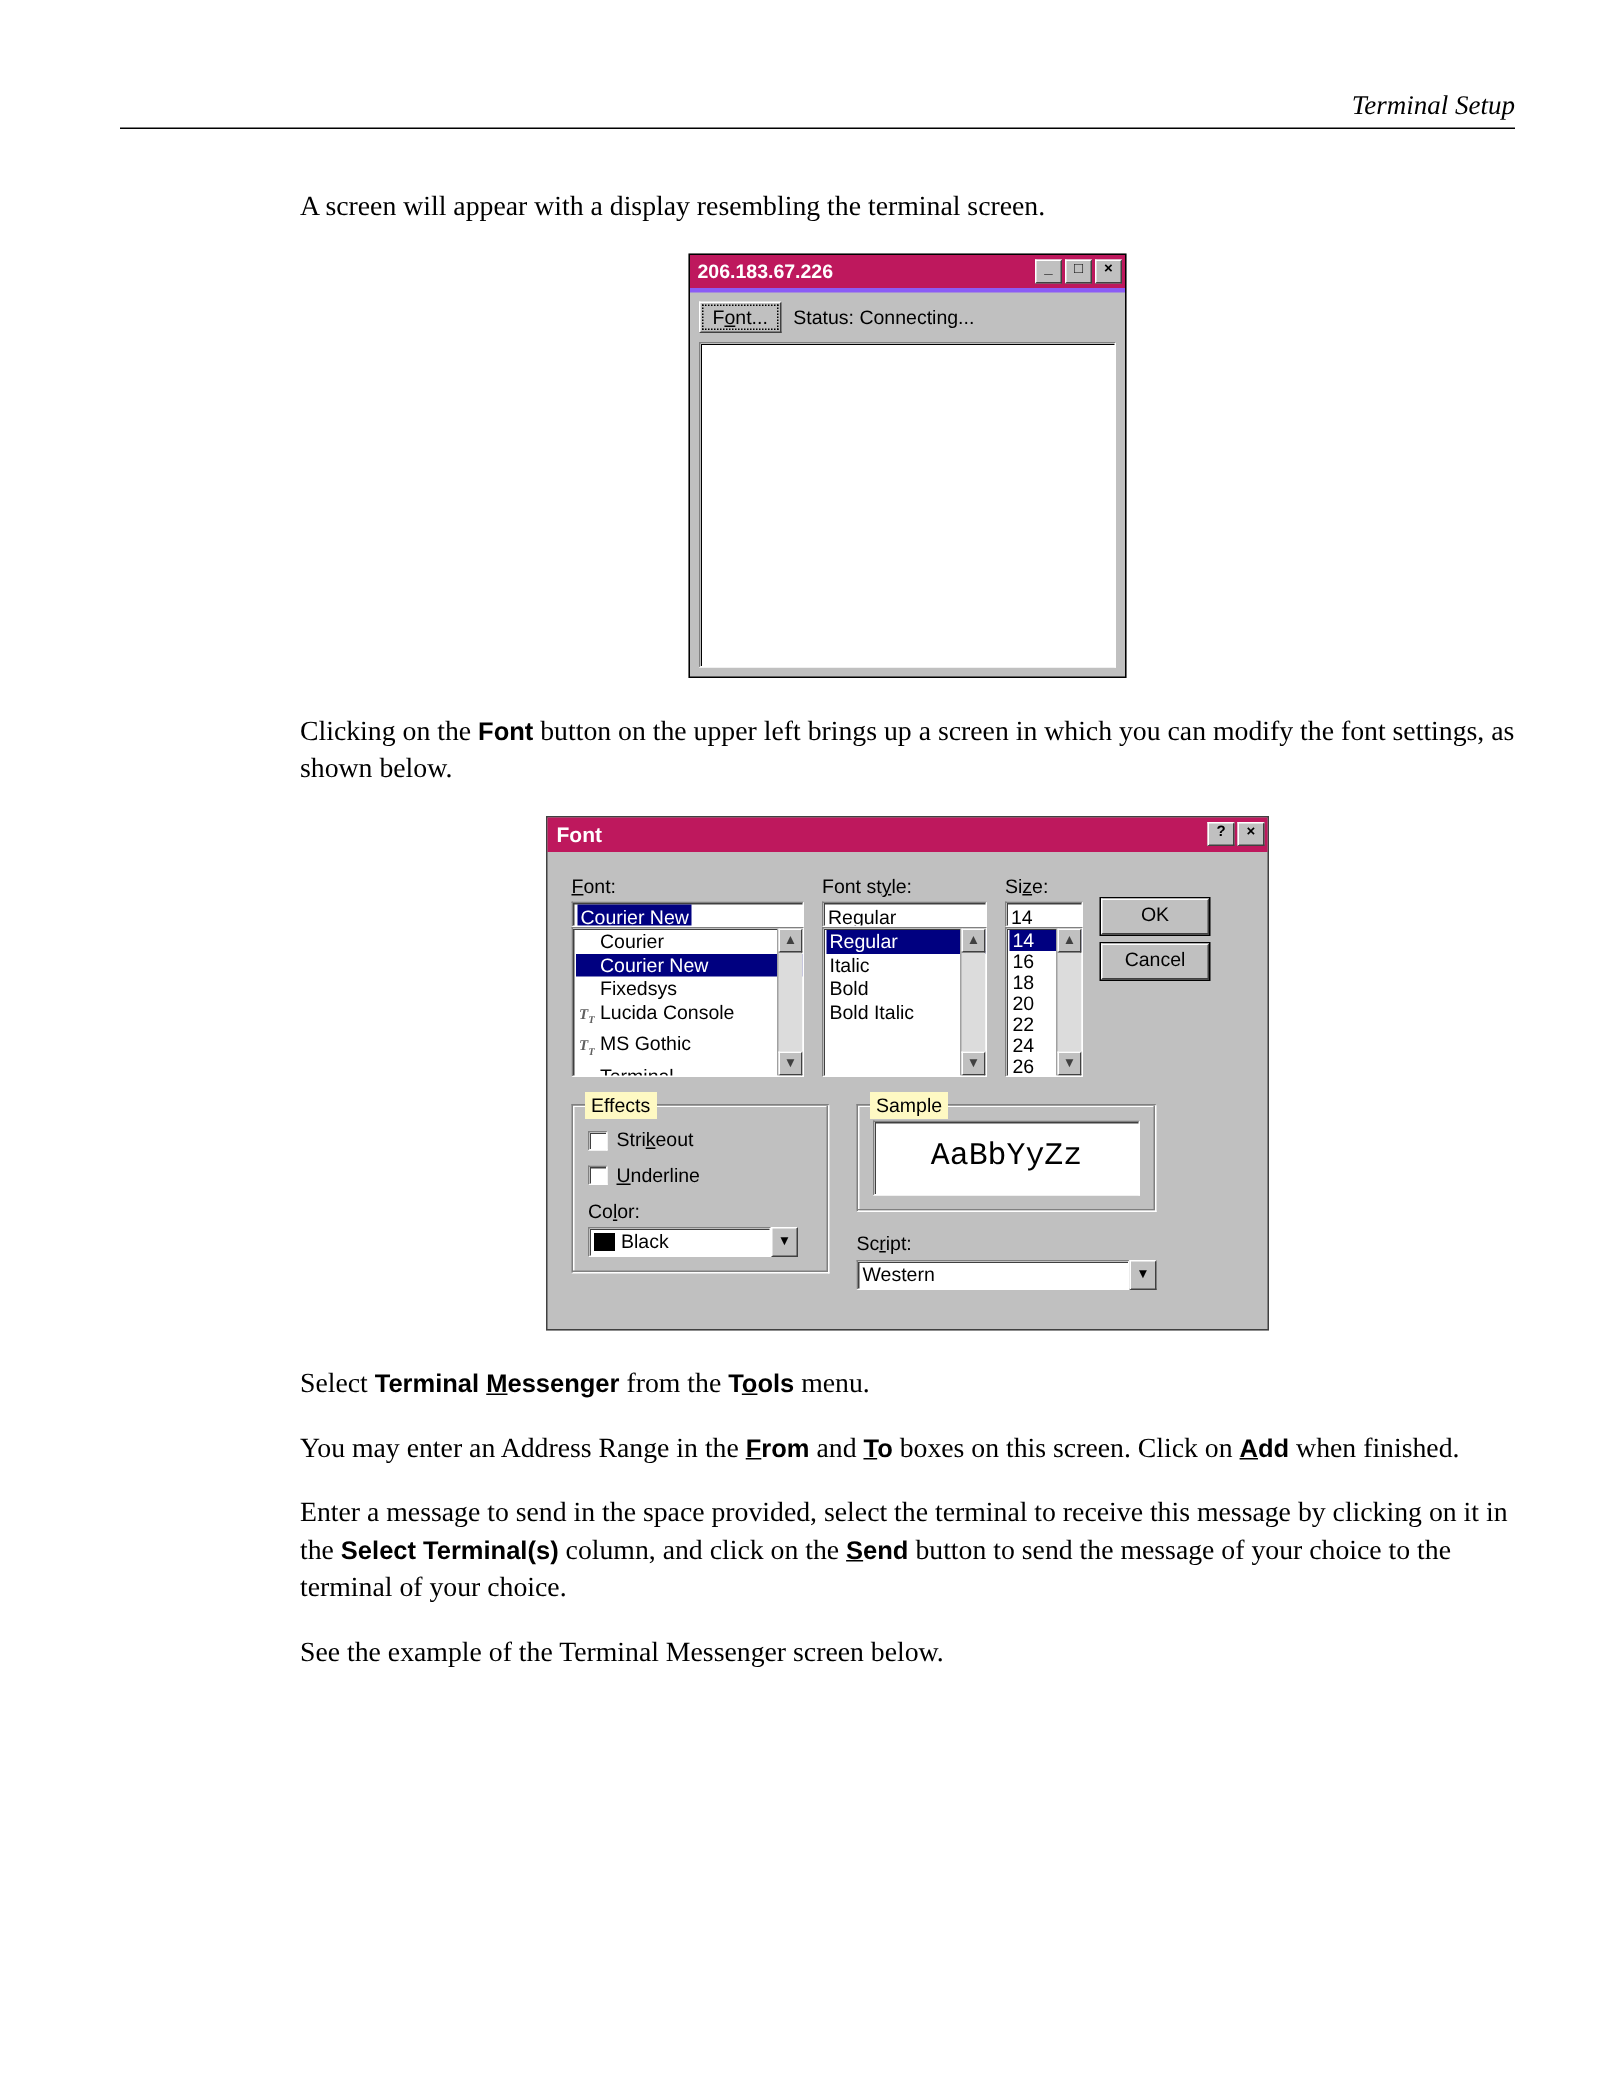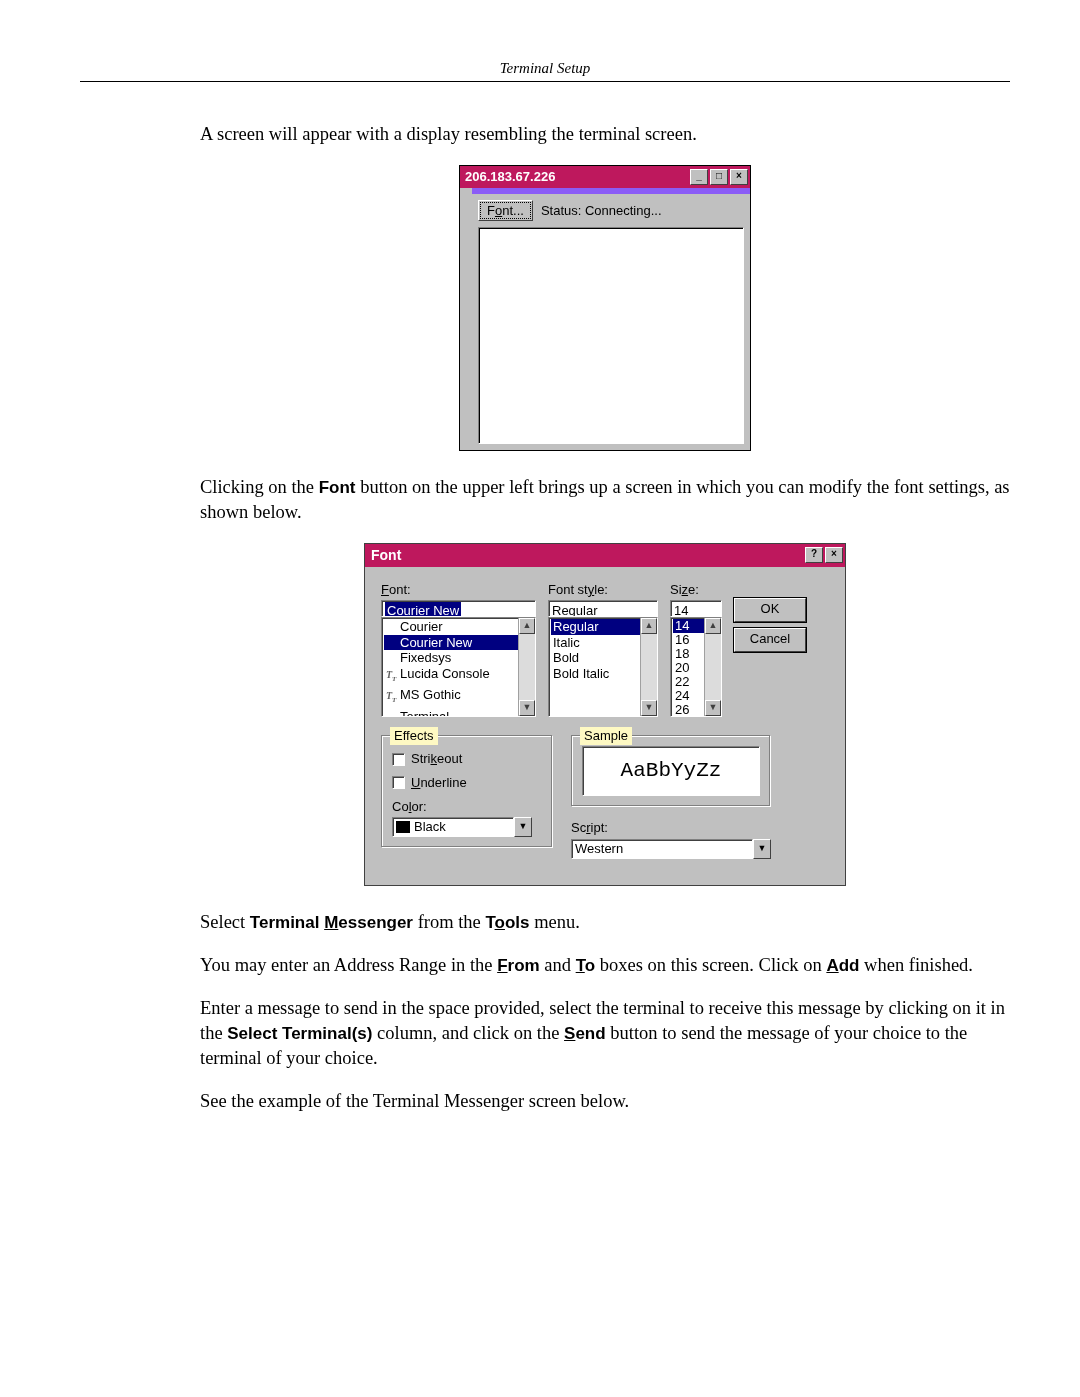--- a/index.html
+++ b/index.html
@@ -12,23 +12,23 @@
     position: relative;
   }
   .page {
     padding: 60px 70px 40px 80px;
     box-sizing: border-box;
     height: 100%;
     position: relative;
   }
   .header-row {
     display: flex;
-    justify-content: center;
+    justify-content: flex-end;
     font-style: italic;
-    font-size: 15px;
+    font-size: 18px;
     border-bottom: 1.5px solid #000;
     padding-bottom: 4px;
     margin-bottom: 40px;
   }
   .content-col {
     margin-left: 120px;
     font-size: 18.5px;
     line-height: 1.35;
   }
   .paragraph { margin: 0 0 18px 0; }
@@ -61,22 +61,21 @@
     margin-left: 2px;
     color: #000;
     font-size: 10px;
     line-height: 12px;
     text-align: center;
     font-family: Arial;
     font-weight: bold;
   }
   .win1-body {
     padding: 6px;
-    border-top: 6px solid #8b5cf6;
-    margin-left: 12px;
+    border-top: 3px solid #8b5cf6;
   }
   .win1-top {
     display: flex; align-items: center; gap: 8px; margin-bottom: 6px;
   }
   .btn3d {
     background: #c0c0c0;
     border: 1px solid #fff;
     border-right-color: #404040; border-bottom-color: #404040;
     padding: 1px 8px;
     font-size: 13px;

